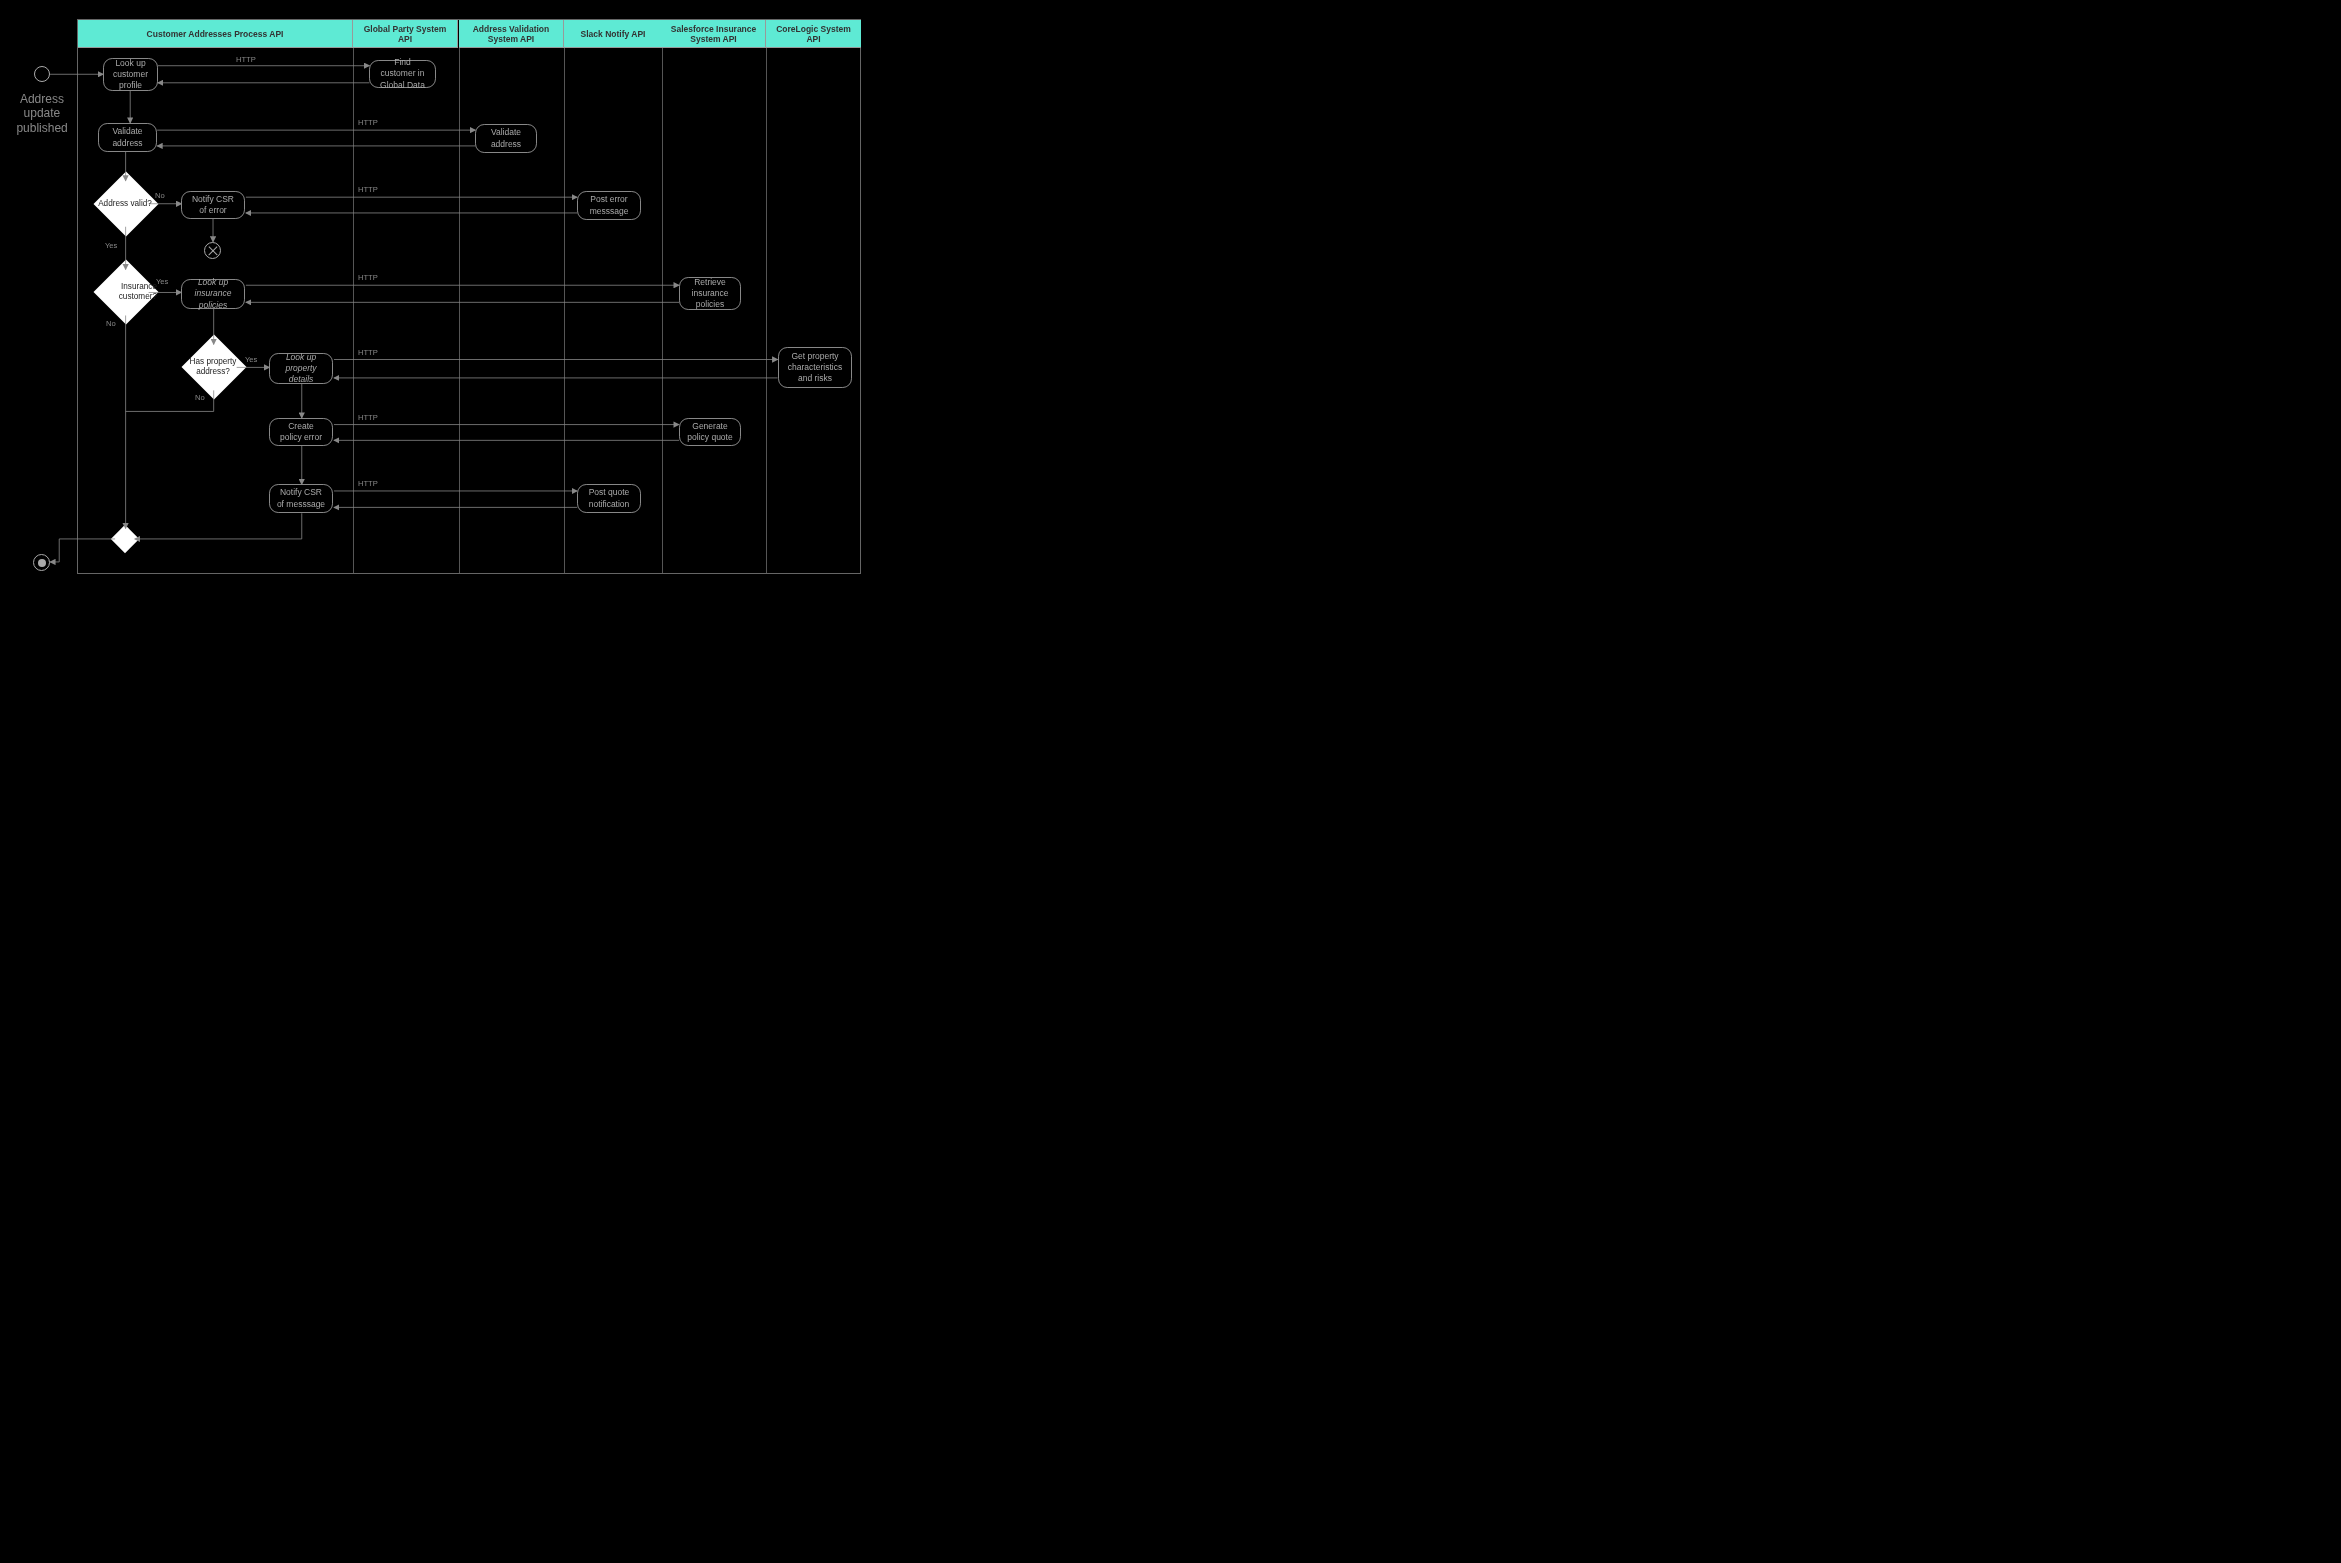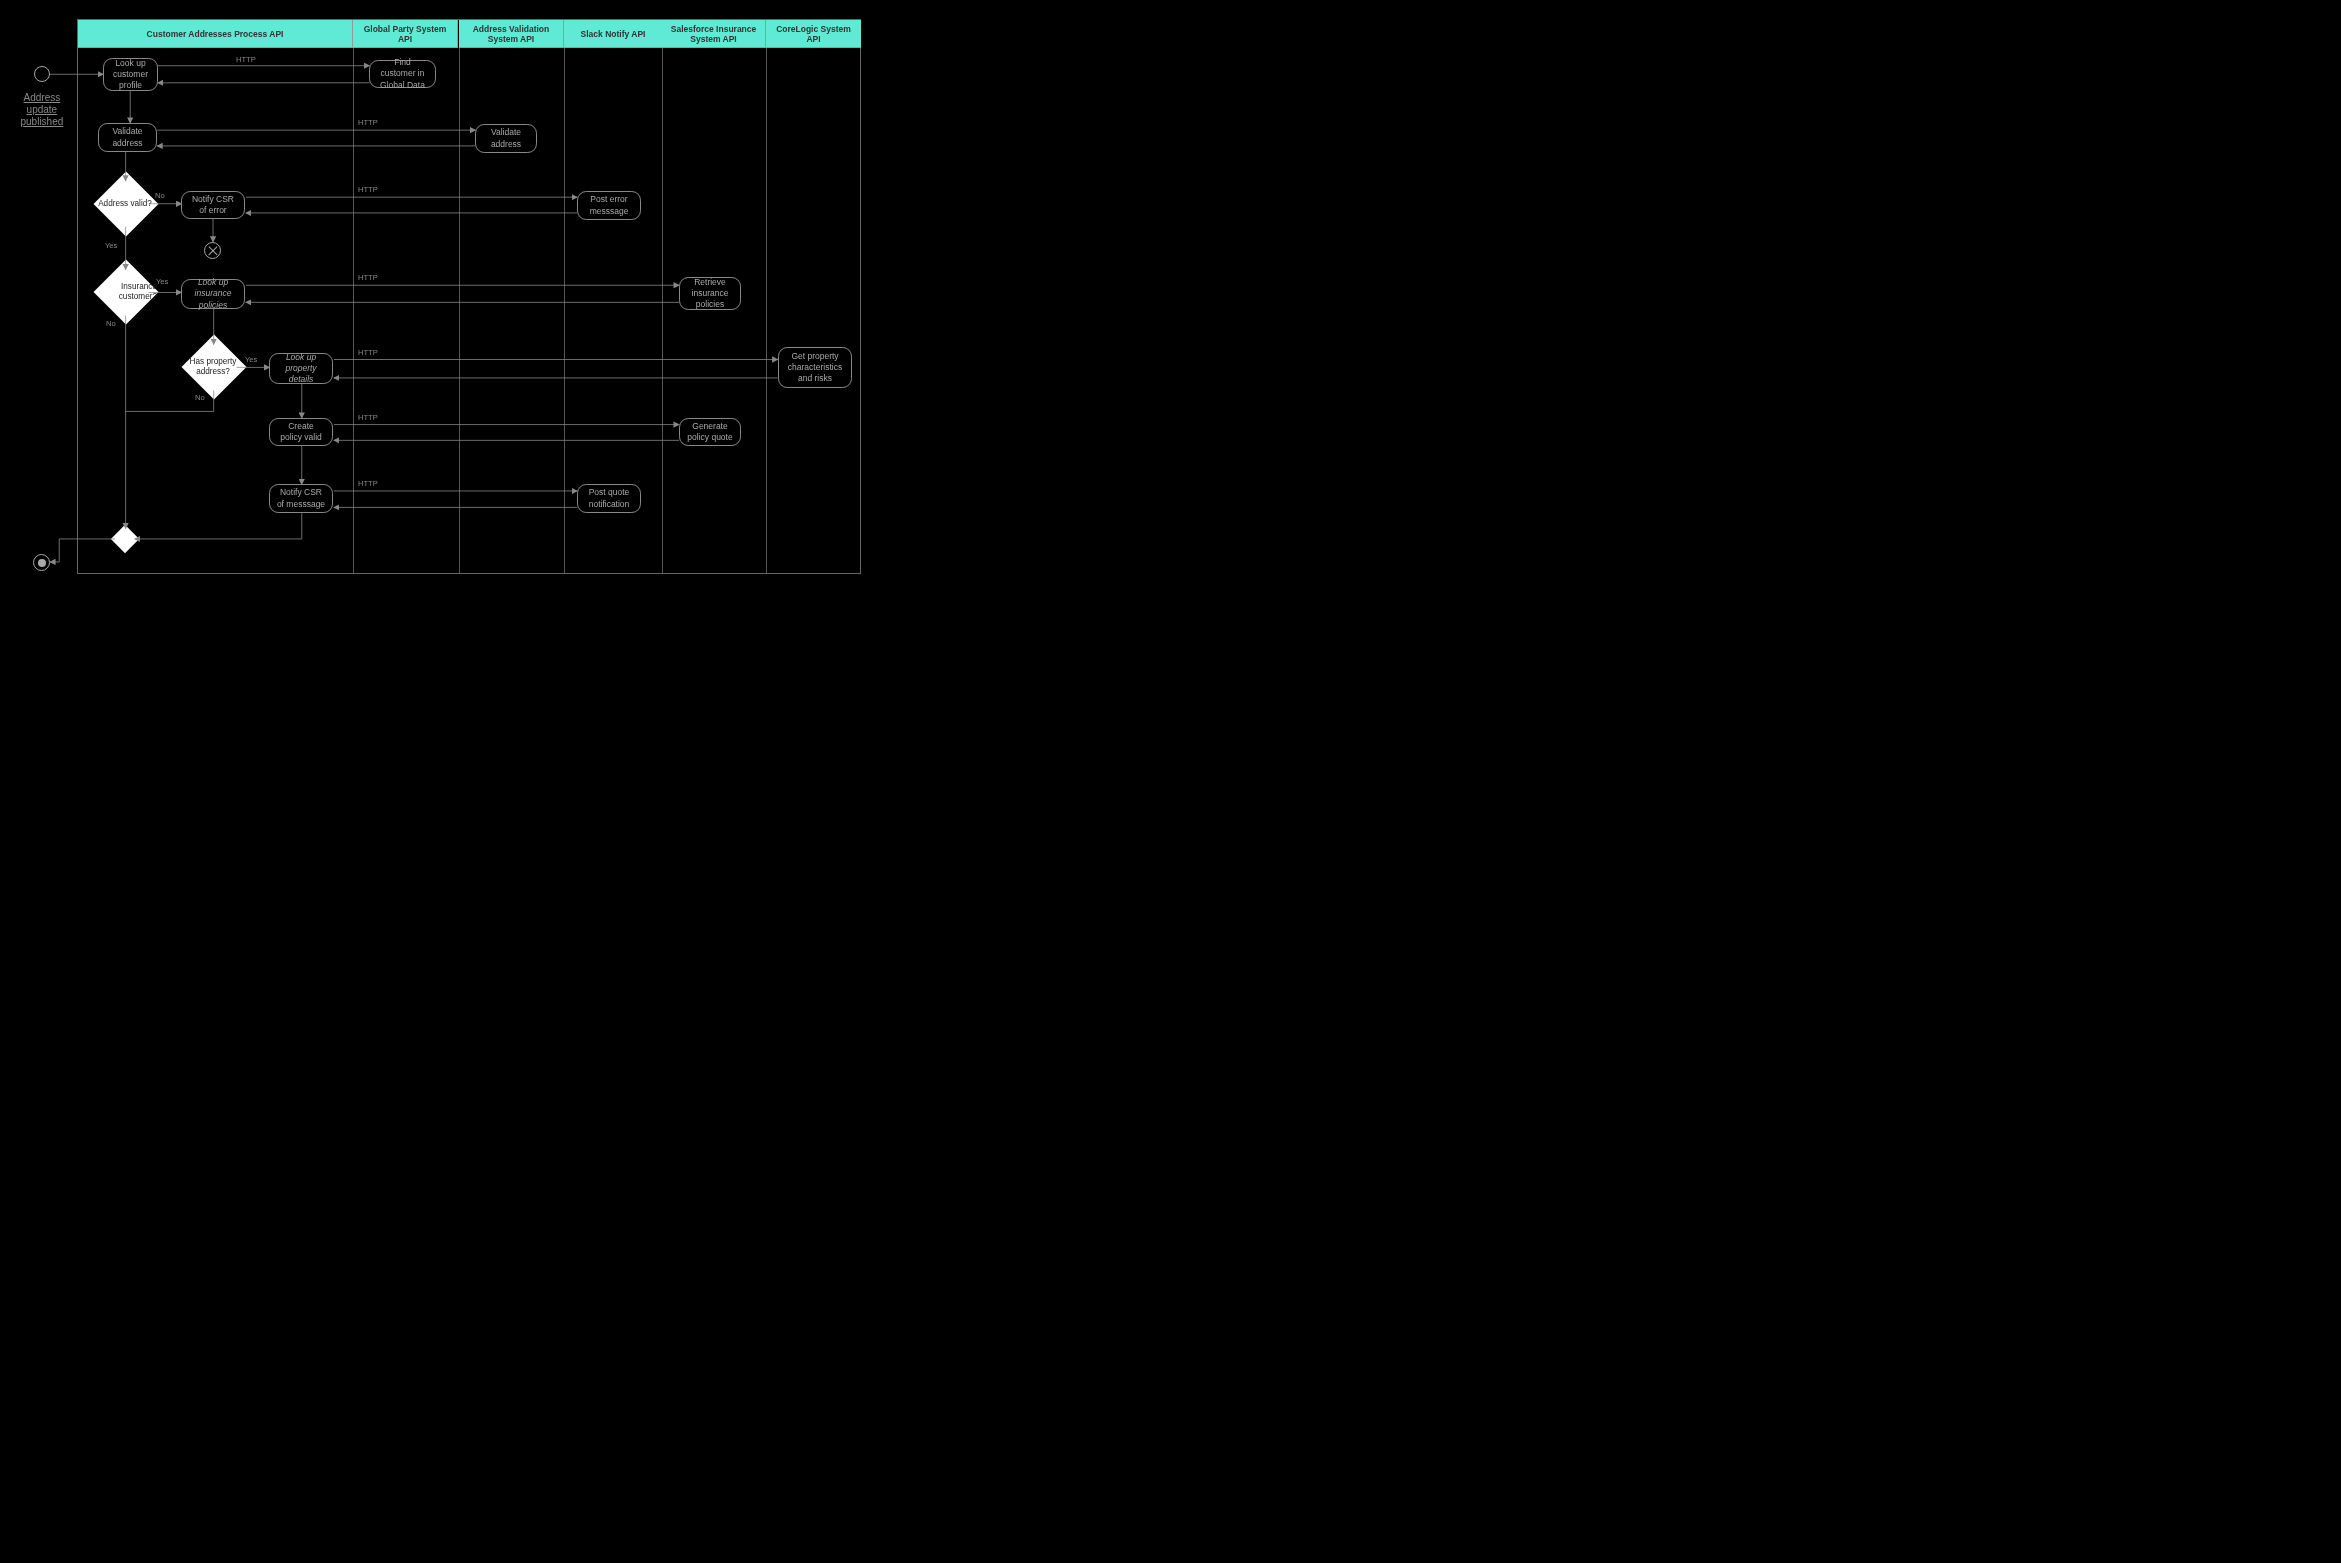--- a/index.html
+++ b/index.html
@@ -11,21 +11,21 @@
   .diamond { position: absolute; width: 46px; height: 46px; background: #fff; transform: rotate(45deg); }
   .diamond-label { position: absolute; width: 64px; height: 46px; display: flex; align-items: center; justify-content: center; text-align: center; color: #222; font-size: 8.2px; font-weight: 500; line-height: 1.2; z-index: 2; }
   .diamond-merge { position: absolute; width: 20px; height: 20px; background: #fff; transform: rotate(45deg); }
   .start-circle { position: absolute; width: 16px; height: 16px; border: 1.3px solid #aaa; border-radius: 50%; background: #000; }
   .end-circle { position: absolute; width: 17px; height: 17px; border: 1.3px solid #aaa; border-radius: 50%; background: #000; display: flex; align-items: center; justify-content: center; }
   .end-circle::after { content: ''; width: 8px; height: 8px; background: #aaa; border-radius: 50%; }
   .term-circle { position: absolute; width: 17px; height: 17px; border: 1.3px solid #aaa; border-radius: 50%; background: #000; }
   .term-circle::before, .term-circle::after { content: ''; position: absolute; left: 50%; top: 50%; width: 12px; height: 1.3px; background: #aaa; transform-origin: center; }
   .term-circle::before { transform: translate(-50%,-50%) rotate(45deg); }
   .term-circle::after  { transform: translate(-50%,-50%) rotate(-45deg); }
-  .label { position: absolute; color: #888; font-size: 10px; text-align: center; line-height: 1.2; text-decoration: underline; }
+  .label { position: absolute; color: #888; font-size: 12px; text-align: center; line-height: 1.2; }
   .edge-label { position: absolute; color: #888; font-size: 7.6px; }
   svg.edges { position: absolute; left: 0; top: 0; width: 871px; height: 581px; pointer-events: none; }
   svg.edges line, svg.edges polyline { stroke: #888; stroke-width: 1.2; fill: none; }
   .arrowhead { fill: #888; }
 </style>
 </head>
 <body>
 
 <div class="swimlane-container">
 
@@ -63,21 +63,21 @@
 <div class="diamond" style="left:103px; top:269px;"></div>
 <div class="diamond-label" style="left:93px; top:269px;text-align:right;">Insurance customer?</div>
 <div class="box" style="left:181px; top:279px; width:64px; height:30px;font-style:italic;">Look up insurance policies</div>
 <div class="box" style="left:679px; top:277px; width:62px; height:33px;">Retrieve insurance policies</div>
 
 <div class="diamond" style="left:191px; top:344px;"></div>
 <div class="diamond-label" style="left:181px; top:344px;">Has property address?</div>
 <div class="box" style="left:269px; top:353px; width:64px; height:31px;font-style:italic;">Look up property details</div>
 <div class="box" style="left:778px; top:347px; width:74px; height:41px;">Get property characteristics and risks</div>
 
-<div class="box" style="left:269px; top:418px; width:64px; height:28px;">Create policy valid</div>
+<div class="box" style="left:269px; top:418px; width:64px; height:28px;">Create policy error</div>
 <div class="box" style="left:679px; top:418px; width:62px; height:28px;">Generate policy quote</div>
 
 <div class="box" style="left:269px; top:484px; width:64px; height:29px;">Notify CSR of messsage</div>
 <div class="box" style="left:577px; top:484px; width:64px; height:29px;">Post quote notification</div>
 
 <div class="diamond-merge" style="left:115px; top:529px;"></div>
 
 <div class="edge-label" style="left:236px; top:55px;">HTTP</div>
 <div class="edge-label" style="left:358px; top:118px;">HTTP</div>
 <div class="edge-label" style="left:358px; top:185px;">HTTP</div>

